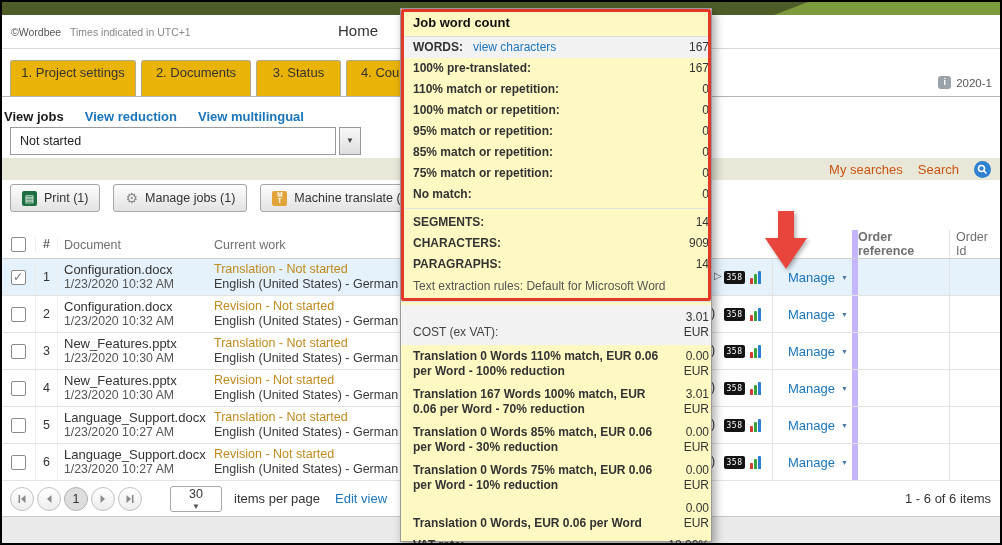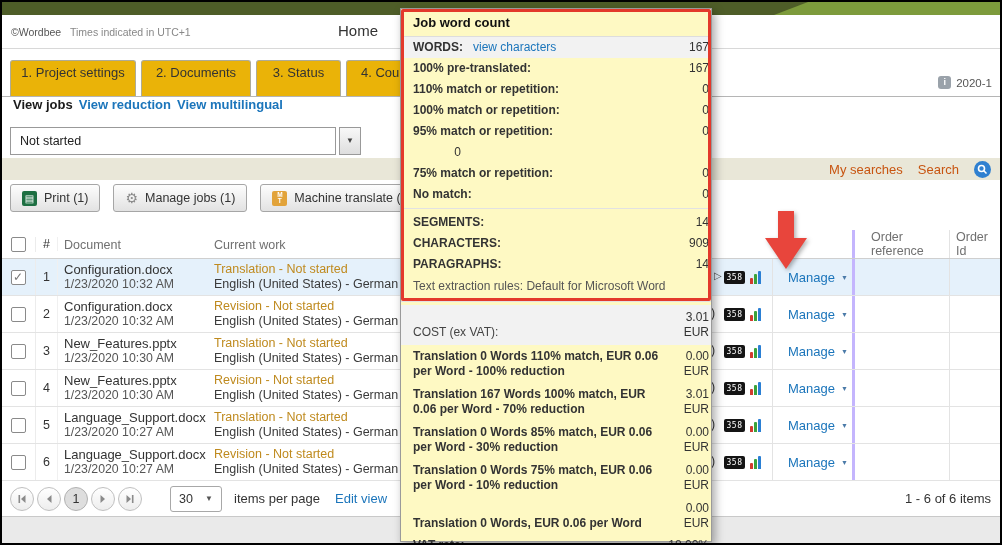--- a/index.html
+++ b/index.html
@@ -32,21 +32,21 @@
   .tab3 { left:254px; width:85px; }
   .tab4 { left:344px; width:100px; text-align:left; padding-left:14px; }
   .proj-info { position:absolute; right:8px; bottom:7px; display:flex; align-items:center; gap:5px;
                font-size:11.5px; color:#555; }
   .info-icon { display:inline-block; width:13px; height:13px; background:#9aa2aa; border-radius:3px;
                color:#fff; font-size:9px; font-weight:bold; text-align:center; line-height:13px; cursor:pointer; }
   .info-icon::after { content:"i"; }
 
   
   .viewrow { position:absolute; top:95px; left:0; right:0; height:27px; display:flex;
-             align-items:flex-start; gap:6px; padding-left:11px; }
+             align-items:flex-end; gap:21px; padding-left:2px; }
   .vlink { font-size:13px; font-weight:bold; cursor:pointer; }
   .vlink.active { color:#1a1a1a; }
   .vlink.blue { color:#1b75bb; }
 
   
   .filterrow { position:absolute; top:122px; left:0; right:0; height:34px; }
   .combo { position:absolute; left:8px; top:3px; width:326px; height:28px; border:1px solid #999;
            background:#fff; font-size:12.5px; color:#222; line-height:26px; padding-left:9px; cursor:pointer; }
   .combo-btn { position:absolute; left:337px; top:3px; width:22px; height:28px; border:1px solid #999;
                background:linear-gradient(#f8f8f8,#dedede); text-align:center; line-height:26px;
@@ -85,21 +85,21 @@
   .trow { display:flex; height:37px; border-bottom:1px solid #e3e3e3; background:#fff; cursor:pointer; }
   .trow.sel { background:#e5f1fb; }
   .c-check { width:34px; display:flex; align-items:center; justify-content:center; border-right:1px solid #ececec; }
   .c-num   { width:22px; display:flex; align-items:center; justify-content:center;
              border-right:1px solid #f0f0f0; font-size:12.5px; color:#333; }
   .c-doc   { width:152px; padding:3px 0 0 6px; line-height:15px; }
   .c-work  { flex:1; padding:3px 0 0 4px; line-height:15px; }
   .c-icons { width:59px; display:flex; align-items:center; position:relative; }
   .c-manage{ width:80px; border-left:1px solid #e3e3e3; display:flex; align-items:center;
              padding-left:15px; gap:6px; }
-  .c-oref  { width:97px; border-left:3px solid #c4b5fd; padding-left:16px; display:flex; align-items:center; }
+  .c-oref  { width:97px; border-left:6px solid #c4b5fd; padding-left:0; display:flex; align-items:center;font-weight:bold; }
   .c-oid   { width:51px; border-left:1px solid #e3e3e3; padding-left:6px; display:flex; align-items:center; }
   .doc-name { font-size:13px; color:#333; }
   .doc-date { font-size:12.3px; color:#555; }
   .work-status { font-size:12.5px; color:#bf8a1e; }
   .work-langs  { font-size:12.5px; color:#3a3a3a; white-space:nowrap; overflow:hidden; }
   .cb { width:15px; height:15px; border:1px solid #8a8a8a; border-radius:2px; background:#fff;
         position:relative; cursor:pointer; }
   .cb::after { content:"✓"; position:absolute; left:1px; top:-1px; font-size:12px; color:#777; visibility:hidden; }
   .cb.on::after { visibility:visible; }
   .edge-frag { position:absolute; left:-2px; top:10px; font-size:12.5px; color:#3a3a3a; }
@@ -121,21 +121,21 @@
   
   .tfooter { position:absolute; top:479px; left:0; right:0; height:35px; display:flex; align-items:center; }
   .pg { display:flex; gap:3px; margin-left:8px; }
   .pg-btn { width:24px; height:24px; border:1px solid #c0c0c0; border-radius:50%;
             background:linear-gradient(#fff,#ededed); display:flex; align-items:center;
             justify-content:center; cursor:pointer; }
   .pg-btn.active { background:#dedede; border-color:#b2b2b2; font-size:12.5px; color:#333; }
   .pg svg { display:block; }
   .psize { margin-left:28px; width:52px; height:26px; border:1px solid #a8a8a8; border-radius:3px;
            background:#fff; display:flex; align-items:center; justify-content:space-between;
-           padding:0 8px; font-size:12.5px; color:#333; cursor:pointer; }
+           padding:0 8px; font-size:12.5px; color:#333; cursor:pointer;flex-direction:column; }
   .psize .caret2 { font-size:8px; color:#555; }
   .psize .caret2::after { content:"▼"; }
   .ipp { margin-left:12px; font-size:13px; color:#333; }
   .editview { margin-left:15px; font-size:13px; color:#1b75bb; cursor:pointer; }
   .range { position:absolute; right:9px; font-size:13px; color:#333; }
   .graybar { position:absolute; top:514px; left:0; right:0; bottom:0; background:#eaeaea;
              border-top:1px solid #c9c9c9; }
 
   
   .popup { position:absolute; left:398px; top:6px; width:312px; height:534px; background:#fef9c3;
@@ -489,20 +489,21 @@
         <span class="p-label b">100% match or repetition:</span>
         <span class="p-val">0</span>
       </div>
 
       <div class="p-row">
         <span class="p-label b">95% match or repetition:</span>
         <span class="p-val">0</span>
       </div>
 
       <div class="p-row">
+        <span class="p-label b">85% match or repetition:</span>
         <span class="p-val">0</span>
       </div>
 
       <div class="p-row">
         <span class="p-label b">75% match or repetition:</span>
         <span class="p-val">0</span>
       </div>
 
       <div class="p-row">
         <span class="p-label b">No match:</span>

